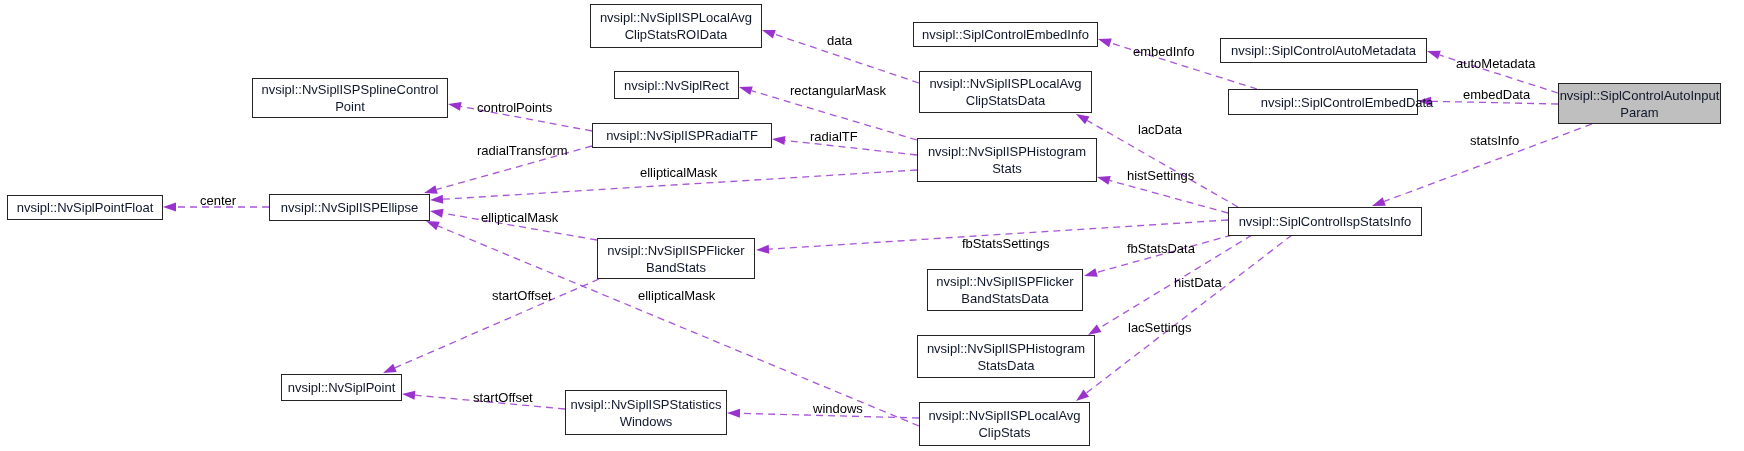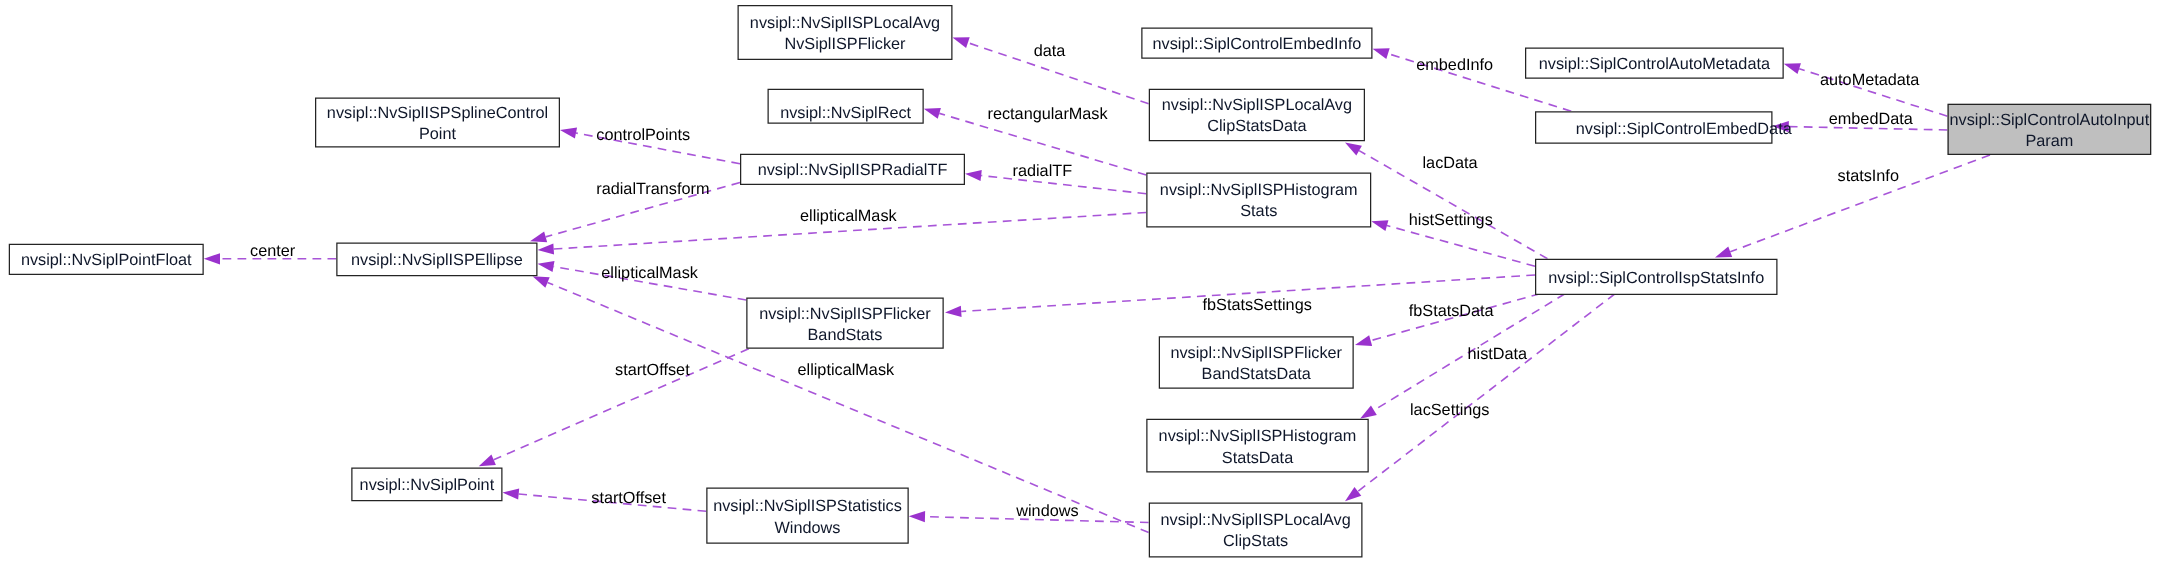--- a/index.html
+++ b/index.html
@@ -76,23 +76,23 @@
       <line x1="1232" y1="235" x2="1096.5281552744727" y2="272.5293623901798" stroke="#a855d8" stroke-width="1.3" stroke-dasharray="7,5"></line>
       <polygon points="1084,276 1095.3267807172274,268.1926932567084 1097.729529831718,276.8660315236512" fill="#9a32cd"></polygon>
       <line x1="1252" y1="235" x2="1099.0993502853225" y2="328.23210348455945" stroke="#a855d8" stroke-width="1.3" stroke-dasharray="7,5"></line>
       <polygon points="1088,335 1096.7566168761316,324.3900206934863 1101.4420836945135,332.0741862756326" fill="#9a32cd"></polygon>
       <line x1="1292" y1="235" x2="1086.307658829217" y2="393.0783733071758" stroke="#a855d8" stroke-width="1.3" stroke-dasharray="7,5"></line>
       <polygon points="1076,401 1083.5655572817009,389.51033755860067 1089.049760376733,396.64640905575095" fill="#9a32cd"></polygon>
     </svg>
   <div>
       <div class="node" style="left: 590px; top: 4px; width: 172px; height: 44px;">
         <div>nvsipl::NvSiplISPLocalAvg</div>
-        <div>NvSiplISPFlicker</div>
+        <div>ClipStatsROIData</div>
       </div>
-      <div class="node" style="left: 614px; top: 71px; width: 125px; height: 28px; justify-content: flex-end;">
+      <div class="node" style="left: 614px; top: 71px; width: 125px; height: 28px;">
         <div>nvsipl::NvSiplRect</div>
       </div>
       <div class="node" style="left: 592px; top: 123px; width: 180px; height: 25px;">
         <div>nvsipl::NvSiplISPRadialTF</div>
       </div>
       <div class="node" style="left: 252px; top: 78px; width: 196px; height: 40px;">
         <div>nvsipl::NvSiplISPSplineControl</div>
         <div>Point</div>
       </div>
       <div class="node" style="left: 7px; top: 195px; width: 156px; height: 25px;">

